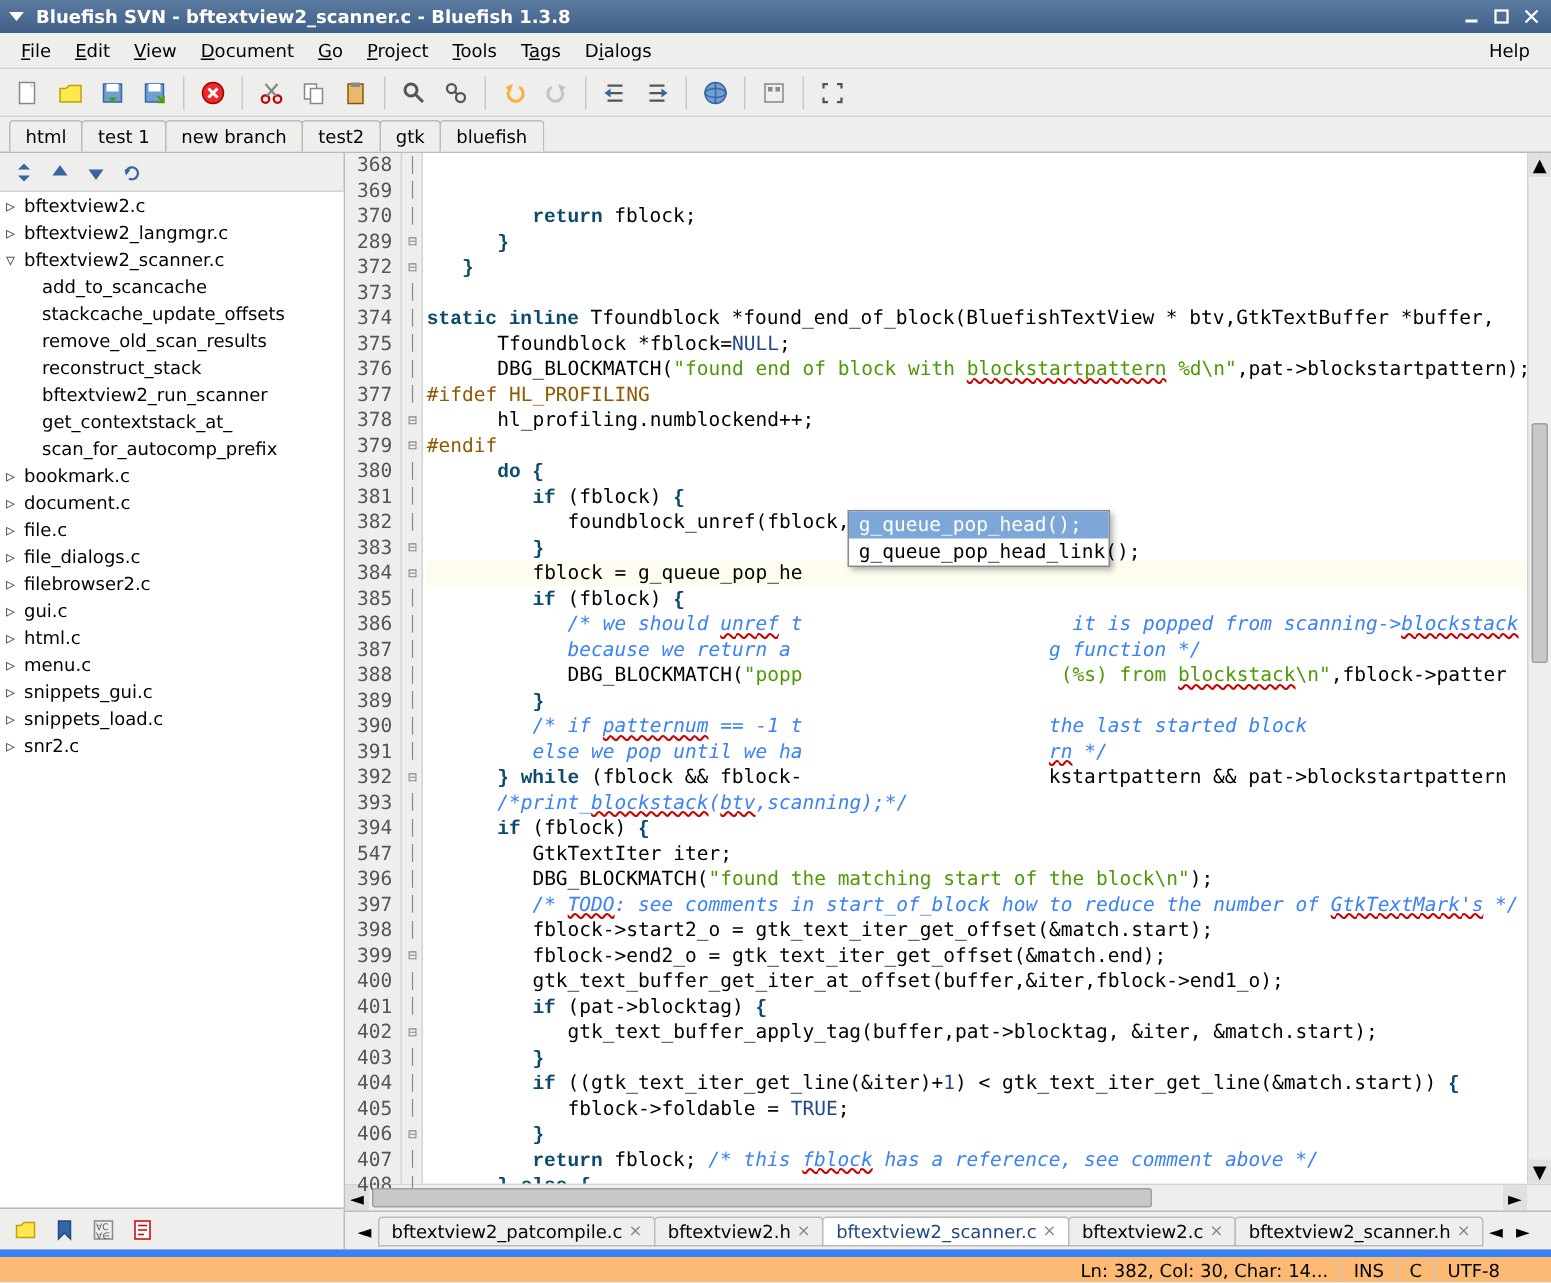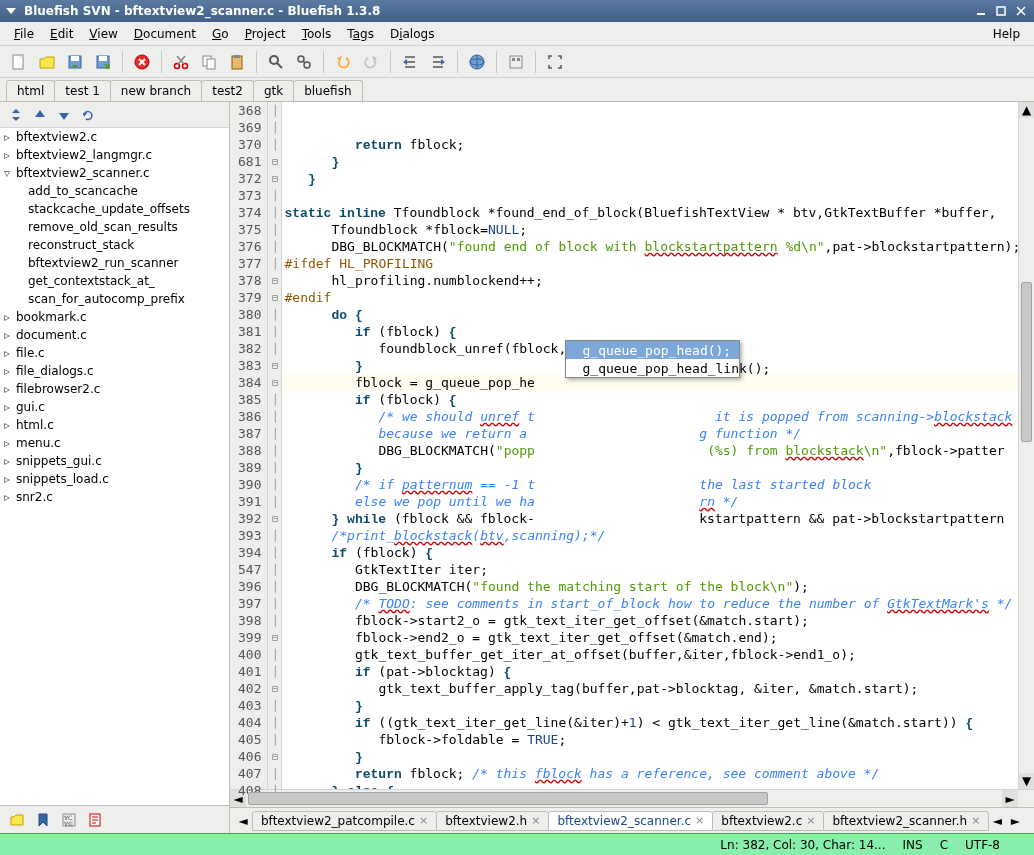--- a/index.html
+++ b/index.html
@@ -37,36 +37,36 @@
 .code .ln { height: 17px; }
 .code .current { background: #fdfcef; }
 .kw { color: #0c4a6e; font-weight: bold; font-family: Liberation Mono, monospace; }
 .str { color: #4e9a06; }
 .cm { color: #3b82f6; font-style: italic; }
 .pp { color: #8f5902; }
 .null { color: #204a87; }
 .num { color: #204a87; }
 .underl { text-decoration: underline wavy #c00; text-decoration-skip-ink: none; }
 .popup { position: absolute; left: 283px; top: 238px; width: 175px; background: #fff; border: 1px solid #888; box-shadow: 2px 2px 4px rgba(0,0,0,.3); font-family: "DejaVu Sans Mono", monospace; font-size: 13px; z-index: 10; }
-.popup .p-item { padding: 1px 16px; height: 18px; line-height: 18px; cursor: pointer; }
+.popup .p-item { padding: 1px 6px; height: 18px; line-height: 18px; cursor: pointer; }
 .popup .p-item.sel { background: #7da7d8; color: #fff; }
 .scrollbar-v { width: 16px; background: #eeeeec; border-left: 1px solid #d3d3d1; position: relative; }
 .scrollbar-v .thumb { position: absolute; left: 2px; right: 2px; top: 180px; height: 160px; background: #c8c8c6; border: 1px solid #a0a0a0; border-radius: 2px; }
 .scrollbar-v .arrow-up, .scrollbar-v .arrow-down { position: absolute; left: 0; right: 0; height: 16px; display: flex; align-items: center; justify-content: center; background: #e0e0de; }
 .scrollbar-v .arrow-up { top: 0; } .scrollbar-v .arrow-down { bottom: 0; }
 .hscroll-row { height: 18px; display: flex; background: #eeeeec; border-top: 1px solid #d3d3d1; }
 .hscroll-row .h-track { flex: 1; position: relative; }
 .hscroll-row .h-arrow { width: 16px; display: flex; align-items: center; justify-content: center; background: #e0e0de; }
 .hscroll-row .h-thumb { position: absolute; top: 2px; bottom: 2px; left: 2px; width: 520px; background: #c8c8c6; border: 1px solid #a0a0a0; border-radius: 2px; }
 .doc-tabs-bottom { height: 26px; background: #eeeeec; border-top: 1px solid #babdb6; display: flex; align-items: center; padding: 0 4px; gap: 0; }
 .doc-tabs-bottom .b-tab { display: flex; align-items: center; gap: 4px; padding: 2px 8px; border: 1px solid #babdb6; background: #eeeeec; cursor: pointer; margin-right: -1px; border-radius: 3px 3px 0 0; font-size: 12px; }
 .doc-tabs-bottom .b-tab.active { background: #fff; color: #204a87; }
 .doc-tabs-bottom .b-tab .x { font-size: 11px; color: #888; cursor: pointer; }
 .doc-tabs-bottom .nav-l, .doc-tabs-bottom .nav-r { width: 18px; height: 20px; display: flex; align-items: center; justify-content: center; cursor: pointer; }
-.statusbar { height: 22px; background: #86efac; border-top: 1px solid #3b82f6; display: flex; align-items: center; padding: 0 8px; font-size: 12px; }
+.statusbar { height: 22px; background: #fdba74; border-top: 5px solid #3b82f6; display: flex; align-items: center; padding: 0 8px; font-size: 12px; }
 .statusbar .st-cell { padding: 0 8px; border-left: 1px solid #c8c8c6; }
 .statusbar .st-cell:first-child { border-left: none; flex: 1; text-align: right; }
 </style>
 </head>
 <body>
 
 <div class="titlebar">
   <span class="wm-icon">
     <svg width="10" height="10" viewBox="0 0 10 10">
         <polygon points="0,2 10,2 5,8" fill="#fff"></polygon>
@@ -361,21 +361,21 @@
         </span>
     </div>
   </div>
 
   <div class="editor-area">
     <div class="code-wrap">
       <div class="gutter" id="gutter">
           <div>368</div>
           <div>369</div>
           <div>370</div>
-          <div>681</div>
+          <div>289</div>
           <div>372</div>
           <div>373</div>
           <div>374</div>
           <div>375</div>
           <div>376</div>
           <div>377</div>
           <div>378</div>
           <div>379</div>
           <div>380</div>
           <div>381</div>

